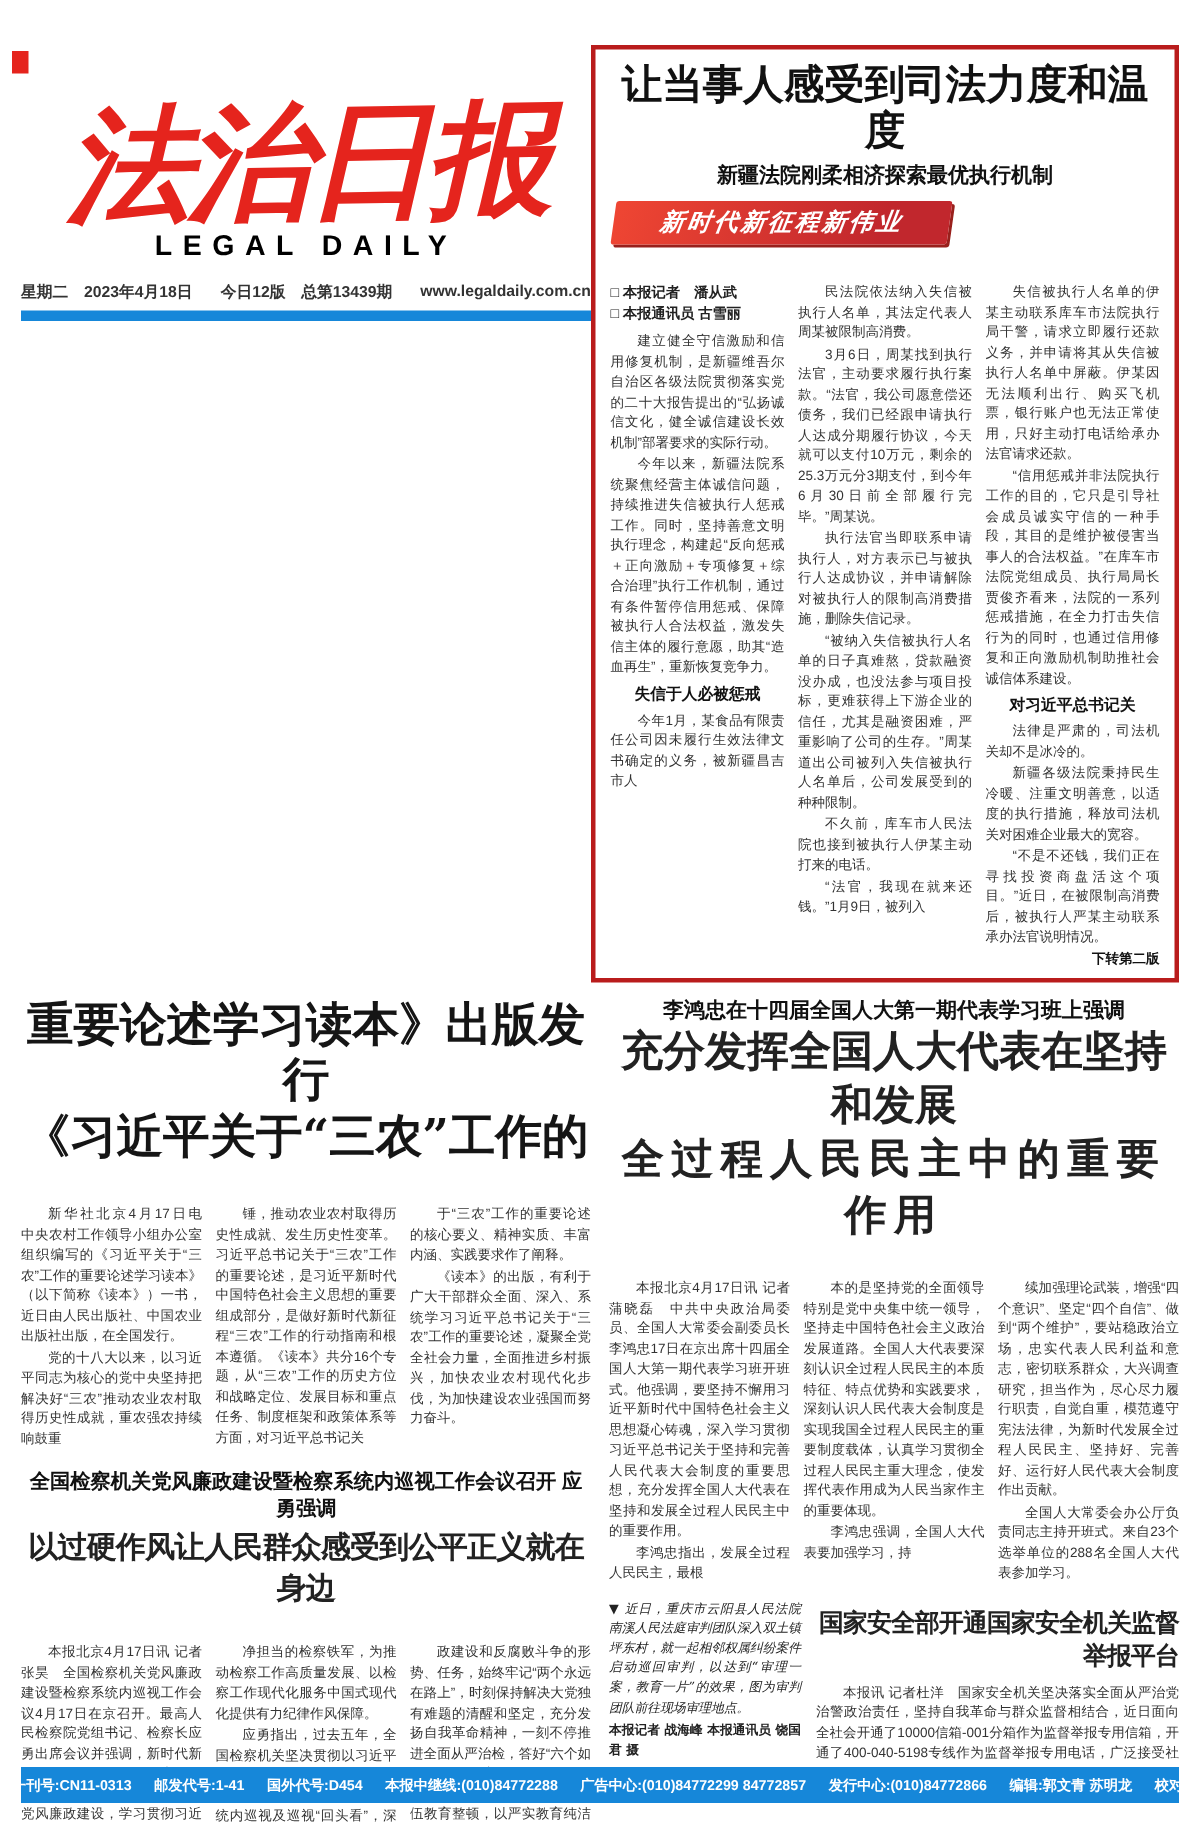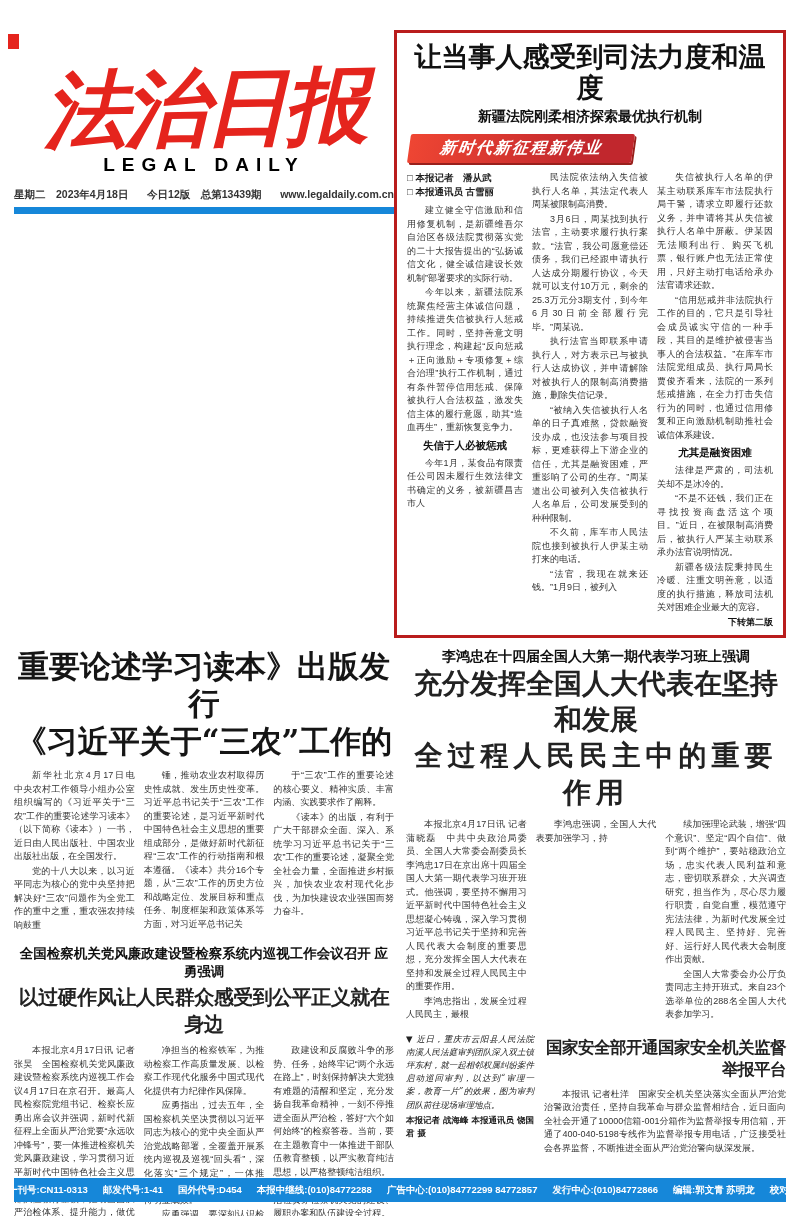--- a/index.html
+++ b/index.html
@@ -26,21 +26,21 @@
   .topbox{flex:1;border:3px solid #b91c1c;padding:8px 10px 6px 10px;}
   .tb-headline{font-size:27px;font-weight:bold;text-align:center;color:#111;line-height:1.15;}
   .tb-subhead{font-size:14px;font-weight:bold;text-align:center;margin-top:5px;color:#111;}
   .banner{
     width:58%;margin:8px 4px 8px 2px;background:linear-gradient(100deg,#ef4633,#c1272d 80%);
     color:#fff;font-style:italic;font-weight:bold;font-size:16px;text-align:center;
     padding:4px 6px;transform:skewX(-8deg);border-radius:2px;box-shadow:2px 2px 0 #99201c;
     font-family:"DejaVu Serif","Liberation Serif",serif;letter-spacing:2px;white-space:nowrap;
   }
   .cols{display:flex;gap:9px;}
-  .col{flex:1;min-width:0;}
+  .col{flex:1;min-width:0;margin-top:17px;}
   p.para{margin:0 0 1px 0;text-indent:2em;font-size:9px;line-height:1.5;text-align:justify;color:#333;}
   .kai p.para,.kai{font-style:italic;font-family:"DejaVu Serif","Liberation Serif",serif;}
   .byline{font-size:9.5px;font-weight:bold;margin:1px 0;color:#222;}
   .sub-head{text-align:center;font-weight:bold;font-size:10.5px;margin:4px 0;color:#111;}
   .continued{text-align:right;font-weight:bold;font-size:9px;color:#111;margin-top:1px;}
   .kicker{font-weight:bold;text-align:center;color:#111;}
   
   .band2{display:flex;gap:12px;margin-top:10px;}
   .band2-left{width:380px;}
   .band2-right{flex:1;min-width:0;}
@@ -107,42 +107,42 @@
               <p class="para">“被纳入失信被执行人名单的日子真难熬，贷款融资没办成，也没法参与项目投标，更难获得上下游企业的信任，尤其是融资困难，严重影响了公司的生存。”周某道出公司被列入失信被执行人名单后，公司发展受到的种种限制。</p>
               <p class="para">不久前，库车市人民法院也接到被执行人伊某主动打来的电话。</p>
               <p class="para">“法官，我现在就来还钱。”1月9日，被列入</p>
             </div>
         </div>
         <div class="col">
           <div>
               <p class="para">失信被执行人名单的伊某主动联系库车市法院执行局干警，请求立即履行还款义务，并申请将其从失信被执行人名单中屏蔽。伊某因无法顺利出行、购买飞机票，银行账户也无法正常使用，只好主动打电话给承办法官请求还款。</p>
               <p class="para">“信用惩戒并非法院执行工作的目的，它只是引导社会成员诚实守信的一种手段，其目的是维护被侵害当事人的合法权益。”在库车市法院党组成员、执行局局长贾俊齐看来，法院的一系列惩戒措施，在全力打击失信行为的同时，也通过信用修复和正向激励机制助推社会诚信体系建设。</p>
             </div>
-          <div class="sub-head">尤其是融资困难</div>
+          <div class="sub-head">对习近平总书记关</div>
           <div>
               <p class="para">法律是严肃的，司法机关却不是冰冷的。</p>
+              <p class="para">新疆各级法院秉持民生冷暖、注重文明善意，以适度的执行措施，释放司法机关对困难企业最大的宽容。</p>
               <p class="para">“不是不还钱，我们正在寻找投资商盘活这个项目。”近日，在被限制高消费后，被执行人严某主动联系承办法官说明情况。</p>
-              <p class="para">新疆各级法院秉持民生冷暖、注重文明善意，以适度的执行措施，释放司法机关对困难企业最大的宽容。</p>
             </div>
           <div class="continued">下转第二版</div>
         </div>
       </div>
     </div>
   </div>
 
   <div class="band2">
     <div class="band2-left">
       <div class="lead-headline serif">
         <div>重要论述学习读本》出版发行</div>
         <div>《习近平关于“三农”工作的</div>
       </div>
       <div class="cols" style="margin-top:8px">
         <div class="col">
             <p class="para">新华社北京4月17日电　中央农村工作领导小组办公室组织编写的《习近平关于“三农”工作的重要论述学习读本》（以下简称《读本》）一书，近日由人民出版社、中国农业出版社出版，在全国发行。</p>
-            <p class="para">党的十八大以来，以习近平同志为核心的党中央坚持把解决好“三农”问题作为全党工作的重中之重，重农强农持续响鼓重</p>
+            <p class="para">党的十八大以来，以习近平同志为核心的党中央坚持把解决好“三农”推动农业农村取得历史性成就，重农强农持续响鼓重</p>
           </div>
         <div class="col">
             <p class="para">锤，推动农业农村取得历史性成就、发生历史性变革。习近平总书记关于“三农”工作的重要论述，是习近平新时代中国特色社会主义思想的重要组成部分，是做好新时代新征程“三农”工作的行动指南和根本遵循。《读本》共分16个专题，从“三农”工作的历史方位和战略定位、发展目标和重点任务、制度框架和政策体系等方面，对习近平总书记关</p>
           </div>
         <div class="col">
             <p class="para">于“三农”工作的重要论述的核心要义、精神实质、丰富内涵、实践要求作了阐释。</p>
             <p class="para">《读本》的出版，有利于广大干部群众全面、深入、系统学习习近平总书记关于“三农”工作的重要论述，凝聚全党全社会力量，全面推进乡村振兴，加快农业农村现代化步伐，为加快建设农业强国而努力奋斗。</p>
           </div>
       </div>
 
@@ -172,20 +172,21 @@
       <div class="npc-headline serif">
         <div>充分发挥全国人大代表在坚持和发展</div>
         <div class="npc-headline2">全过程人民民主中的重要作用</div>
       </div>
       <div class="cols" style="margin-top:7px">
         <div class="col">
             <p class="para">本报北京4月17日讯 记者蒲晓磊　中共中央政治局委员、全国人大常委会副委员长李鸿忠17日在京出席十四届全国人大第一期代表学习班开班式。他强调，要坚持不懈用习近平新时代中国特色社会主义思想凝心铸魂，深入学习贯彻习近平总书记关于坚持和完善人民代表大会制度的重要思想，充分发挥全国人大代表在坚持和发展全过程人民民主中的重要作用。</p>
             <p class="para">李鸿忠指出，发展全过程人民民主，最根</p>
           </div>
         <div class="col">
+            <p class="para">本的是坚持党的全面领导特别是党中央集中统一领导，坚持走中国特色社会主义政治发展道路。全国人大代表要深刻认识全过程人民民主的本质特征、特点优势和实践要求，深刻认识人民代表大会制度是实现我国全过程人民民主的重要制度载体，认真学习贯彻全过程人民民主重大理念，使发挥代表作用成为人民当家作主的重要体现。</p>
             <p class="para">李鸿忠强调，全国人大代表要加强学习，持</p>
           </div>
         <div class="col">
             <p class="para">续加强理论武装，增强“四个意识”、坚定“四个自信”、做到“两个维护”，要站稳政治立场，忠实代表人民利益和意志，密切联系群众，大兴调查研究，担当作为，尽心尽力履行职责，自觉自重，模范遵守宪法法律，为新时代发展全过程人民民主、坚持好、完善好、运行好人民代表大会制度作出贡献。</p>
             <p class="para">全国人大常委会办公厅负责同志主持开班式。来自23个选举单位的288名全国人大代表参加学习。</p>
           </div>
       </div>
 
       <div class="caption-row">
         <div class="caption-box kai">

